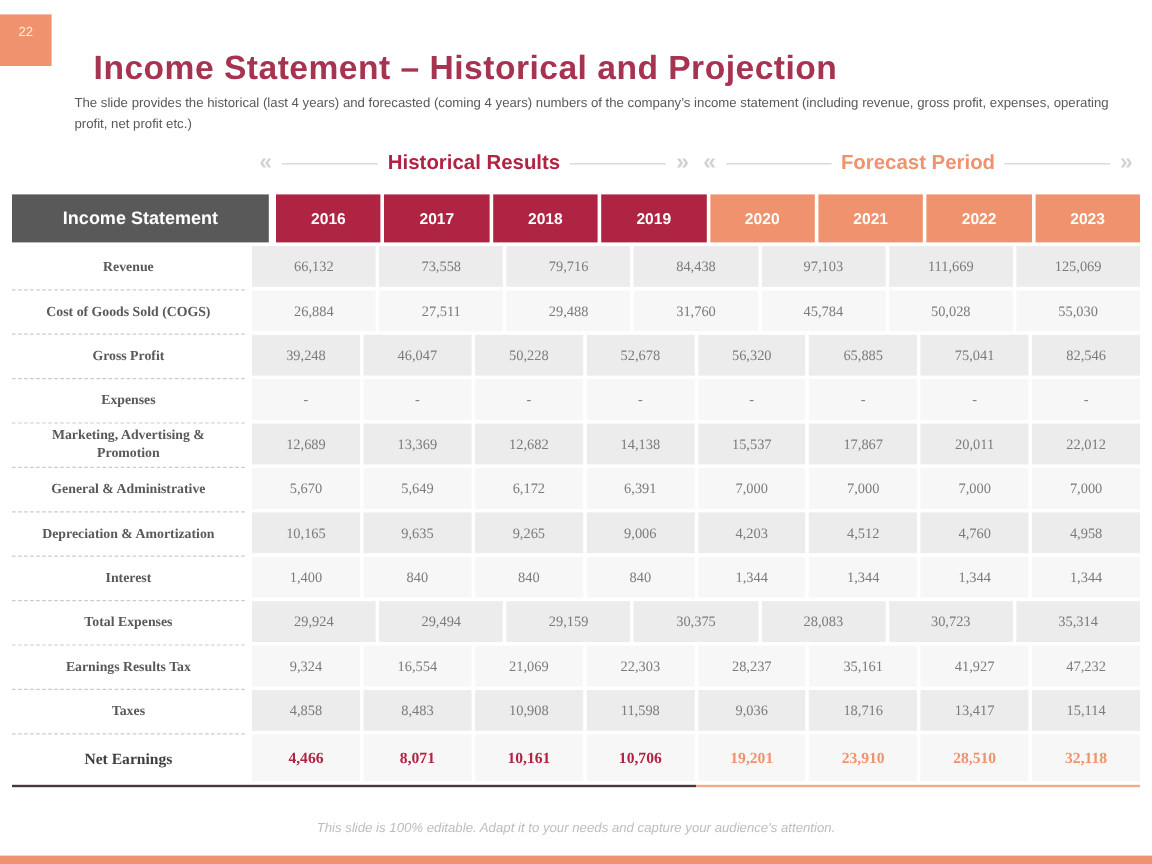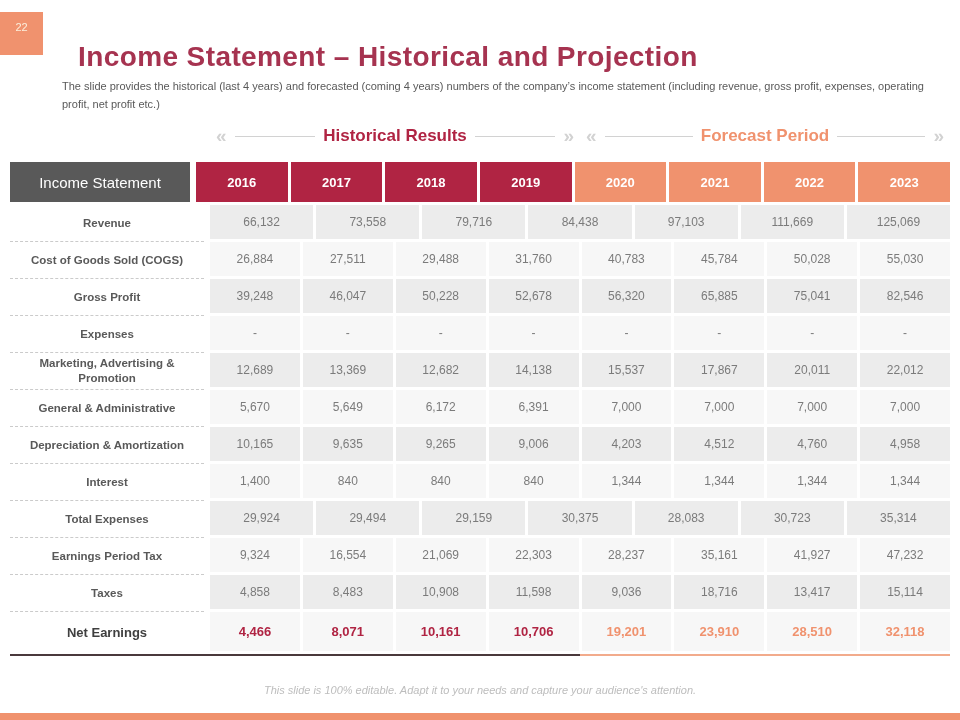--- a/index.html
+++ b/index.html
@@ -53,34 +53,34 @@
   .sec-line { flex: 1; height: 1px; background: var(--chevron); margin: 0 8px; }
   .section-title { font-size: 17px; font-weight: 700; white-space: nowrap; }
   .section-title.hist { color: var(--crimson); }
   .section-title.fcst { color: var(--salmon); }
 
   
   .fin-table { position: absolute; left: 10px; top: 162px; width: 940px; }
 
   .t-head { display: flex; height: 40px; margin-bottom: 3px; }
   .corner {
-    width: 180px; margin-right: 6px;
+    width: 214px; margin-right: 6px;
     background: var(--header-gray);
-    color: #fff; font-size: 15px; font-weight: 400;
+    color: #fff; font-size: 15px; font-weight: 700;
     display: flex; align-items: center; justify-content: center;
   }
   .t-years { flex: 1; display: flex; gap: 3px; }
   .t-year {
     flex: 1; color: #fff; font-size: 13px; font-weight: 700;
     display: flex; align-items: center; justify-content: center;
   }
   .t-year.hist { background: var(--crimson); }
   .t-year.fcst { background: var(--salmon); text-align: right; }
 
-  .t-row { display: flex; min-height: 37px; }
+  .t-row { display: flex; min-height: 37px; font-family: Liberation Serif, serif; }
   .t-label {
     width: 194px; margin-right: 6px; padding: 2px 8px;
     font-size: 11.5px; font-weight: 700; color: #595959;
     line-height: 1.3; text-align: center;
     display: flex; align-items: center; justify-content: center;
     border-bottom: 1px dashed #CBCBCB;
   }
   .t-vals { flex: 1; display: flex; gap: 3px; padding-bottom: 3px; justify-content: flex-end; }
   .t-val {
     flex: 1; font-size: 12px; color: var(--value-text);
@@ -167,21 +167,20 @@
           <div class="t-val fcst">125,069</div>
         </div>
       </div>
       <div class="t-row">
         <div class="t-label">Cost of Goods Sold (COGS)</div>
         <div class="t-vals">
           <div class="t-val hist">26,884</div>
           <div class="t-val hist">27,511</div>
           <div class="t-val hist">29,488</div>
           <div class="t-val hist">31,760</div>
-          <div class="t-val fcst">40,783</div>
           <div class="t-val fcst">45,784</div>
           <div class="t-val fcst">50,028</div>
           <div class="t-val fcst">55,030</div>
         </div>
       </div>
       <div class="t-row">
         <div class="t-label">Gross Profit</div>
         <div class="t-vals">
           <div class="t-val hist">39,248</div>
           <div class="t-val hist">46,047</div>
@@ -264,21 +263,21 @@
           <div class="t-val hist">29,924</div>
           <div class="t-val hist">29,494</div>
           <div class="t-val hist">29,159</div>
           <div class="t-val hist">30,375</div>
           <div class="t-val fcst">28,083</div>
           <div class="t-val fcst">30,723</div>
           <div class="t-val fcst">35,314</div>
         </div>
       </div>
       <div class="t-row">
-        <div class="t-label">Earnings Period Tax</div>
+        <div class="t-label">Earnings Results Tax</div>
         <div class="t-vals">
           <div class="t-val hist">9,324</div>
           <div class="t-val hist">16,554</div>
           <div class="t-val hist">21,069</div>
           <div class="t-val hist">22,303</div>
           <div class="t-val fcst">28,237</div>
           <div class="t-val fcst">35,161</div>
           <div class="t-val fcst">41,927</div>
           <div class="t-val fcst">47,232</div>
         </div>

